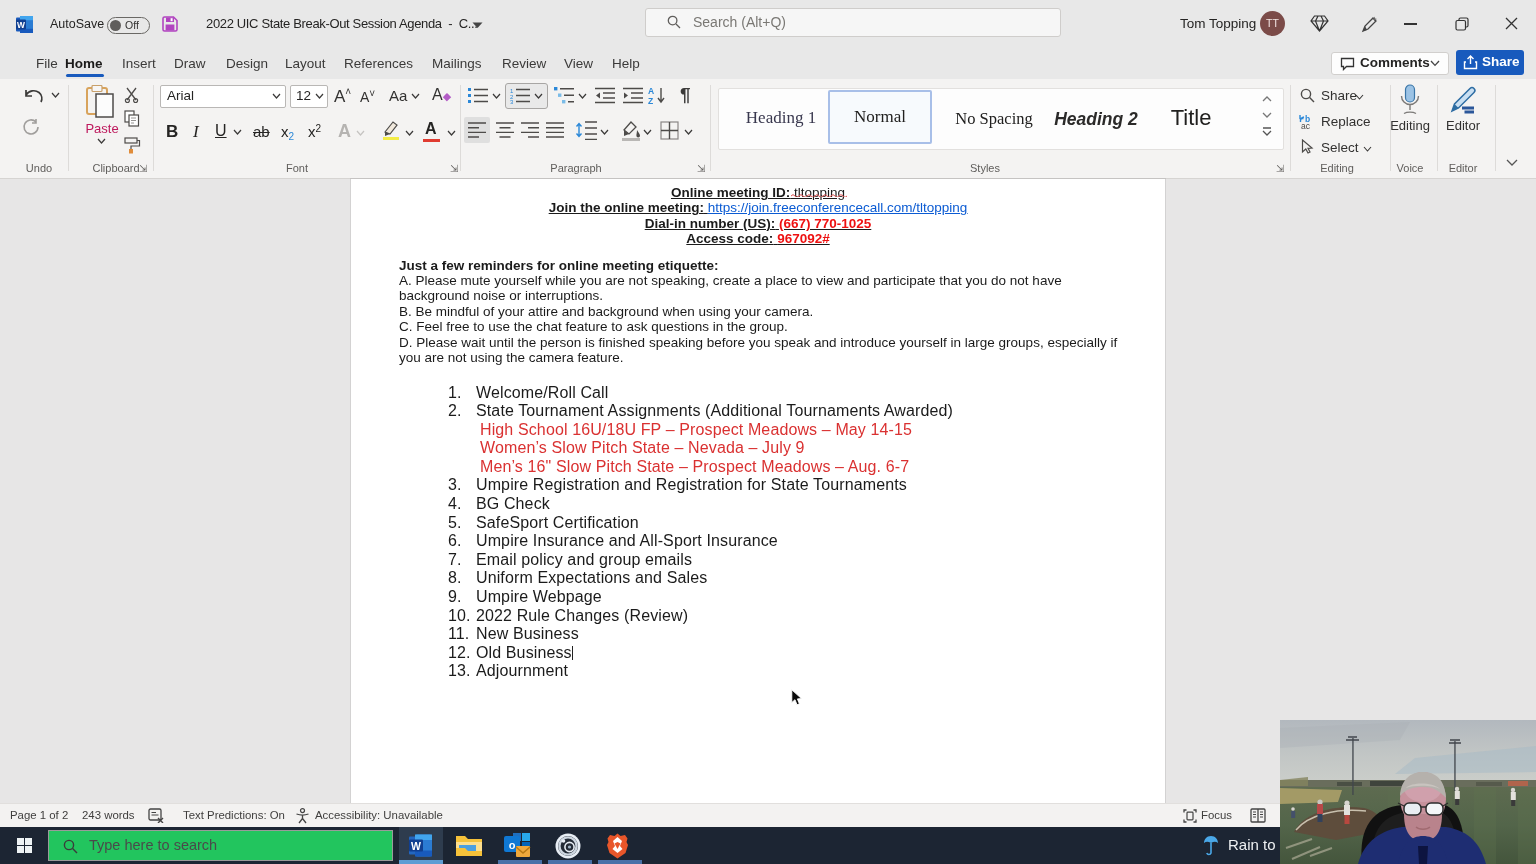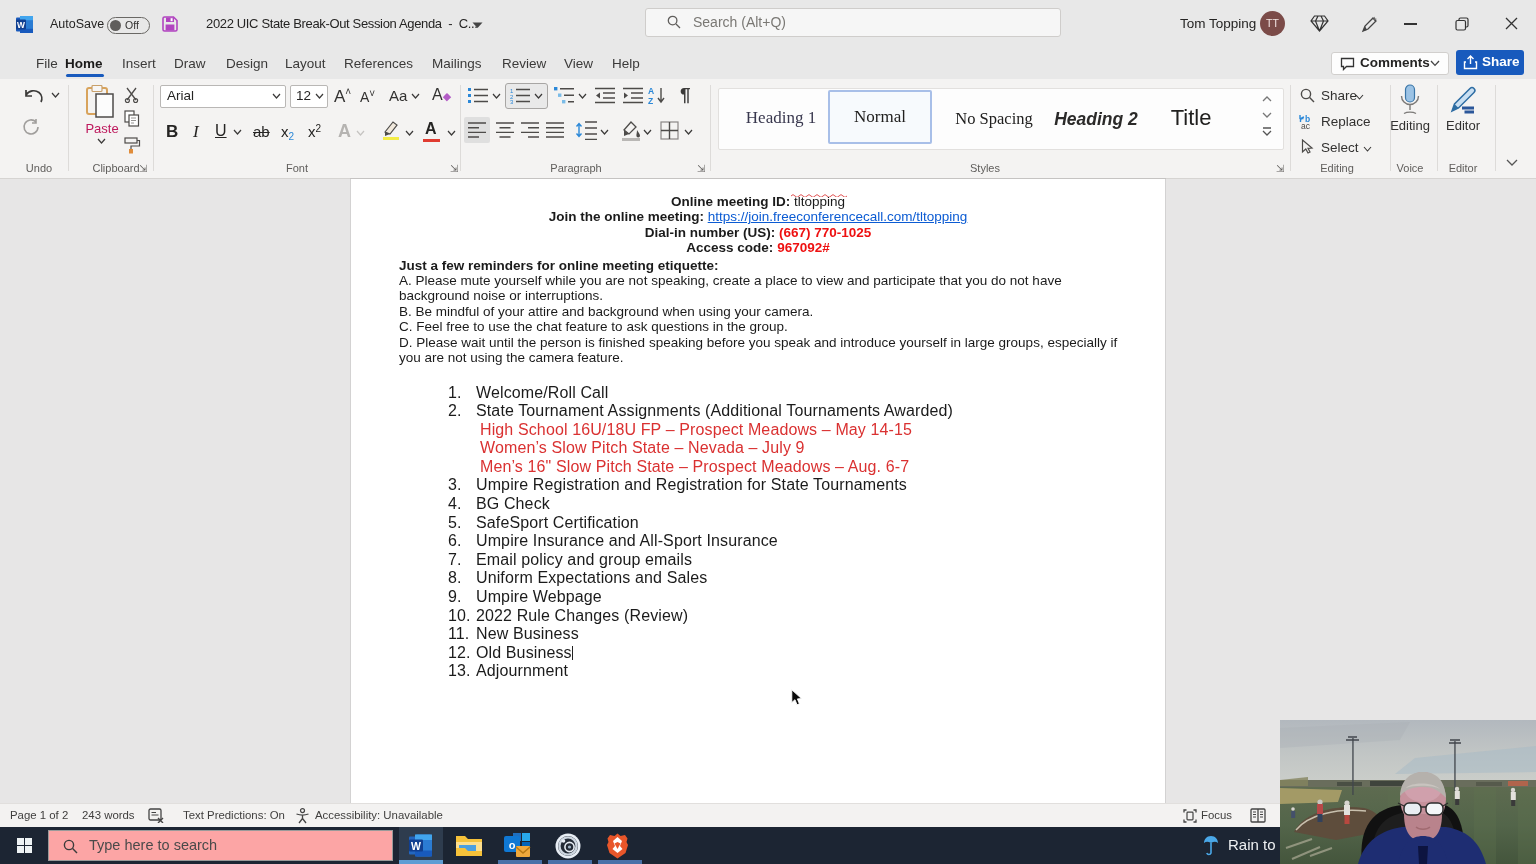--- a/index.html
+++ b/index.html
@@ -352,21 +352,21 @@
     </svg>
     <div class="abs" style="left:1437px;top:39px;width:52px;text-align:center;font-size:13px;color:#323130;">Editor</div>
     <div class="glabel" style="left:1403px;">Editor</div>
     <div class="vsep" style="left:1495px;"></div>
     <svg class="abs" style="left:1506px;top:80px" width="12" height="8" viewBox="0 0 12 8">
         <path d="M1 1 L6 6 L11 1" fill="none" stroke="#555" stroke-width="1.3"></path>
       </svg>
   </div>
   <div id="canvas">
       <div id="page">
-    <div class="abs" style="left:0;top:15px;width:814px;text-align:center;font-size:13.5px;line-height:15.45px;color:#1b1b1b;">
+    <div class="abs" style="left:0;top:6px;width:814px;text-align:center;font-size:13.5px;line-height:15.45px;color:#1b1b1b;text-decoration:underline;">
       <div><b>Online meeting ID:</b> tltopping</div>
       <div><b>Join the online meeting:</b> <span style="color:#0b5bd3;text-decoration:underline;">https://join.freeconferencecall.com/tltopping</span></div>
       <div><b>Dial-in number (US):</b> <b style="color:#ee1111;">(667) 770-1025</b></div>
       <div><b>Access code:</b> <b style="color:#ee1111;">967092#</b></div>
     </div>
     <svg class="abs" style="left:440px;top:13.8px" width="57" height="4" viewBox="0 0 57 4">
       <path d="M0 3 Q 2 0.2 4 3 T 8 3 T 12 3 T 16 3 T 20 3 T 24 3 T 28 3 T 32 3 T 36 3 T 40 3 T 44 3 T 48 3 T 52 3 T 56 3" fill="none" stroke="#e05252" stroke-width="1"></path>
     </svg>
     <div class="abs" style="left:48px;top:78.5px;width:740px;font-size:13.5px;line-height:15.45px;color:#1b1b1b;white-space:nowrap;">
       <div><b>Just a few reminders for online meeting etiquette:</b></div>
@@ -422,21 +422,21 @@
       <path d="M3 4 L6 4 M3 6.5 L6 6.5 M3 9 L6 9 M10 4 L13 4 M10 6.5 L13 6.5 M10 9 L13 9" stroke="#444" stroke-width="1"></path>
     </svg>
   </div>
   <div id="taskbar">
     <svg class="abs" style="left:17px;top:11px" width="15" height="15" viewBox="0 0 15 15">
       <rect x="0" y="0" width="7" height="7" fill="#eef3f5"></rect>
         <rect x="8" y="0" width="7" height="7" fill="#eef3f5"></rect>
       <rect x="0" y="8" width="7" height="7" fill="#eef3f5"></rect>
         <rect x="8" y="8" width="7" height="7" fill="#eef3f5"></rect>
     </svg>
-    <div class="abs" style="left:48px;top:3px;width:345px;height:31px;background:#fca5a5;border:1px solid #9a9a9a;box-sizing:border-box;">
+    <div class="abs" style="left:48px;top:3px;width:345px;height:31px;background:#22c55e;border:1px solid #9a9a9a;box-sizing:border-box;">
       <svg class="abs" style="left:14px;top:8px" width="15" height="15" viewBox="0 0 15 15">
           <circle cx="6" cy="6" r="4.6" fill="none" stroke="#3b3b3b" stroke-width="1.4"></circle>
           <path d="M9.6 9.6 L14 14" stroke="#3b3b3b" stroke-width="1.4"></path>
         </svg>
       <div class="abs" style="left:40px;top:6px;font-size:14.5px;color:#4a4a4a;">Type here to search</div>
     </div>
 
     <div class="abs" style="left:399px;top:0;width:44px;height:37px;background:#2e3c4e;"></div>
     <div class="abs" style="left:399px;top:33px;width:44px;height:4px;background:#5e9dd4;"></div>
     <svg class="abs" style="left:408px;top:6px" width="25" height="25" viewBox="0 0 25 25">

